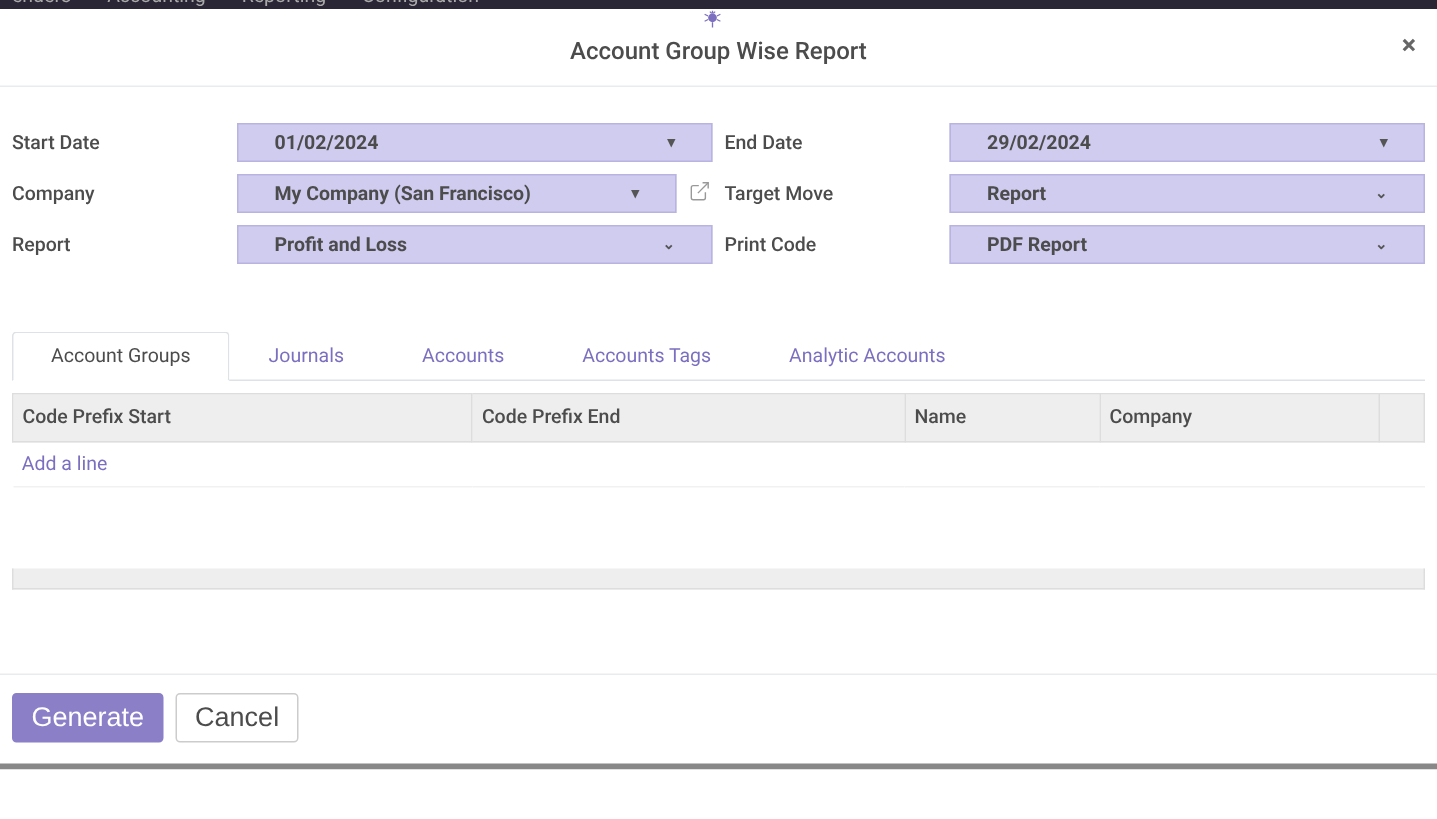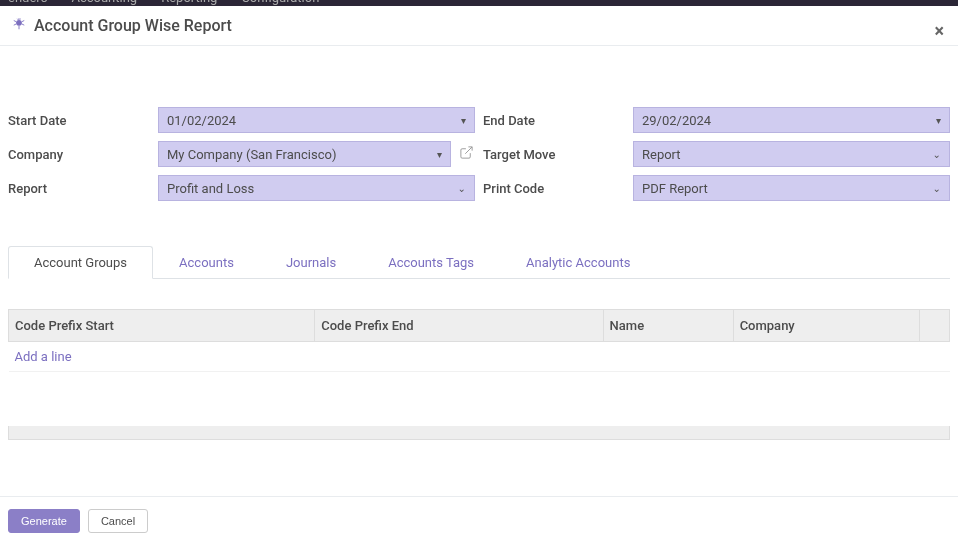--- a/index.html
+++ b/index.html
@@ -1,69 +1,70 @@
 <!DOCTYPE html>
 <html><head>
   <meta charset="utf-8">
   <style>
     * { box-sizing: border-box; margin: 0; padding: 0; }
     body { font-family: -apple-system, BlinkMacSystemFont, "Segoe UI", Roboto, Helvetica, Arial, sans-serif; font-size: 13px; color: #4c4c4c; background: #fff; }
     
     .top-menu { background: #2b2636; height: 6px; overflow: hidden; padding-left: 8px; color: #aaa; font-size: 13px; display: flex; align-items: flex-start; gap: 24px; }
     .top-menu span { position: relative; top: -10px; }
     
-    .modal-header { height: 40px; display: flex; align-items: center; padding: 0 12px; border-bottom: 1px solid #e9ecef; position: relative; }
+    .modal-header { height: 52px; display: flex; align-items: center; padding: 0 12px; border-bottom: 1px solid #e9ecef; position: relative; flex-direction: column; }
     .modal-header .bug-icon { color: #7c6fbf; font-size: 14px; margin-right: 8px; }
     .modal-title { font-size: 16px; font-weight: 500; color: #4c4c4c; }
     .modal-close { position: absolute; right: 14px; top: 14px; color: #666; cursor: pointer; font-size: 18px; font-weight: bold; }
     
     .modal-body { padding: 24px 8px 8px 8px; }
     
-    .form-row { display: flex; gap: 8px; margin-top: 37px; }
+    .form-row { display: flex; gap: 8px; }
     .form-col { flex: 1; }
     
     .form-group { display: flex; align-items: center; margin-bottom: 8px; }
     .form-label { width: 150px; font-weight: 500; color: #4c4c4c; font-size: 13px; }
     .form-field-wrap { flex: 1; display: flex; align-items: center; gap: 6px; }
     
     .purple-input {
       background: #d0ccf0;
       border: 1px solid #b8b3e0;
       height: 26px;
       width: 100%;
-      padding: 0 8px;
+      padding: 0 24px;
       font-size: 13px;
       color: #4c4c4c;
       position: relative;
       display: flex;
       align-items: center;
       justify-content: space-between;
       cursor: pointer;
+      font-weight: bold;
     }
     .purple-input .caret { font-size: 10px; color: #555; }
     
     .ext-link-icon { color: #888; font-size: 16px; cursor: pointer; flex-shrink: 0; width: 18px; text-align: center; }
     
     .tabs { display: flex; border-bottom: 1px solid #dee2e6; margin-top: 36px; }
     .tab { padding: 8px 25px; font-size: 13px; color: #7b6fc0; cursor: pointer; border: 1px solid transparent; border-bottom: none; position: relative; top: 1px; }
     .tab.active { color: #4c4c4c; border-color: #dee2e6; border-bottom: 1px solid #fff; background: #fff; border-radius: 3px 3px 0 0; }
     
-    .table-wrap { margin-top: 30px; }
+    .table-wrap { margin-top: 8px; }
     .table { width: 100%; border-collapse: collapse; }
     .table th { text-align: left; font-weight: 500; font-size: 13px; padding: 8px 6px; background: #eeeeee; border: 1px solid #ddd; color: #4c4c4c; }
     .table td { padding: 7px 6px; font-size: 13px; border-bottom: 1px solid #f1f1f1; }
     .table th:last-child { width: 30px; }
     .add-line { color: #7b6fc0; cursor: pointer; }
     
     .table-empty-rows td { height: 54px; border-bottom: none; }
     .table-footer-bar { height: 14px; background: #eeeeee; border: 1px solid #ddd; border-top: none; }
     .below-spacer { height: 48px; }
     
     .modal-footer { border-top: 1px solid #e9ecef; padding: 12px 8px; display: flex; gap: 8px; }
-    .btn { padding: 5px 12px; font-size: 11px; border-radius: 3px; cursor: pointer; border: 1px solid #ccc; background: #fff; color: #4c4c4c; }
+    .btn { padding: 5px 12px; font-size: 18px; border-radius: 3px; cursor: pointer; border: 1px solid #ccc; background: #fff; color: #4c4c4c; }
     .btn-primary { background: #8b7fc7; border-color: #8b7fc7; color: #fff; }
     
     .bottom-bar { height: 4px; background: #888; margin-top: 2px; }
     
     svg.ext-link { width: 15px; height: 15px; stroke: #999; stroke-width: 1.5; fill: none; }
   </style>
 </head>
 <body>
 
 <div class="top-menu">
@@ -151,22 +152,22 @@
             <span>PDF Report</span>
             <span class="caret">⌄</span>
           </div>
         </div>
       </div>
     </div>
   </div>
 
   <div class="tabs">
     <div class="tab active">Account Groups</div>
+    <div class="tab">Journals</div>
     <div class="tab">Accounts</div>
-    <div class="tab">Journals</div>
     <div class="tab">Accounts Tags</div>
     <div class="tab">Analytic Accounts</div>
   </div>
 
   <div class="table-wrap">
     <table class="table">
       <thead>
         <tr>
           <th>Code Prefix Start</th>
           <th>Code Prefix End</th>

